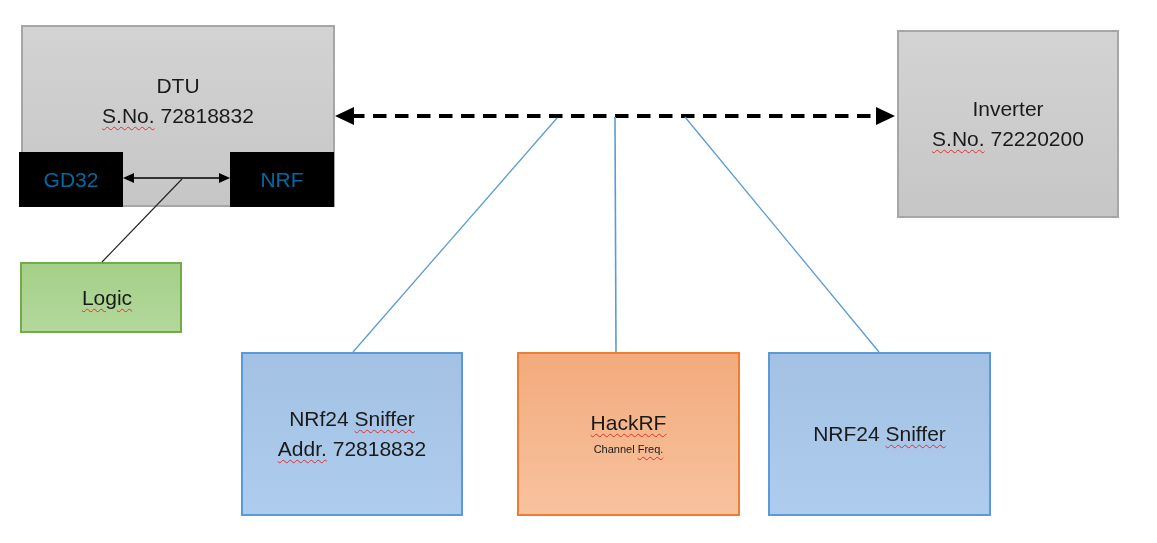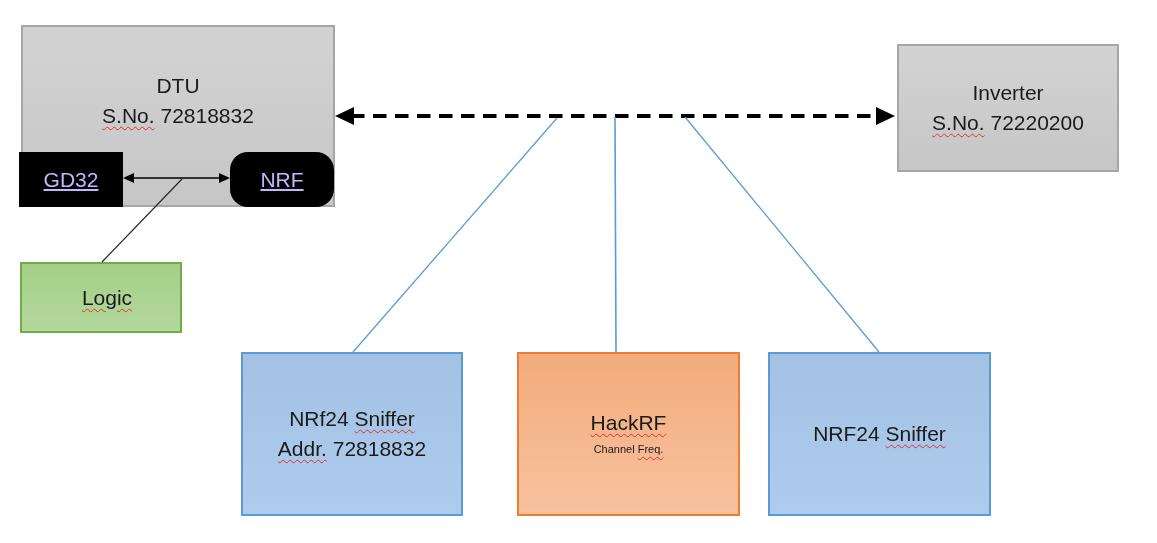--- a/index.html
+++ b/index.html
@@ -12,42 +12,42 @@
   }
   html,body{margin:0;padding:0;background:#ffffff;}
   .canvas{
     position:relative; width:1157px; height:543px; background:#ffffff; overflow:hidden;
     font-family:"Liberation Sans", sans-serif; color:#1a1a1a;
   }
   .box{position:absolute; box-sizing:border-box; display:flex; flex-direction:column;
        align-items:center; justify-content:center; text-align:center;}
   .gray{background:linear-gradient(180deg,var(--box_gray_fill_top),var(--box_gray_fill_bot));
         border:2px solid var(--box_gray_border);}
-  .black{background:var(--box_black_fill); color:#c4b5fd;text-decoration:underline;}
+  .black{background:var(--box_black_fill); color:#0369a1;}
   .green{background:linear-gradient(180deg,var(--box_green_fill_top),var(--box_green_fill_bot));
          border:2px solid var(--box_green_border);padding-left:12px;}
   .blue{background:linear-gradient(180deg,var(--box_blue_fill_top),var(--box_blue_fill_bot));
         border:2px solid var(--box_blue_border);}
   .orange{background:linear-gradient(180deg,var(--box_orange_fill_top),var(--box_orange_fill_bot));
           border:2px solid var(--box_orange_border);}
   .lg{font-size:21px; line-height:30px;}
   .md{font-size:11px; line-height:23px;}
   .squiggle{
     text-decoration-line:underline;
     text-decoration-style:wavy;
     text-decoration-color:var(--spellcheck_red);
     text-decoration-thickness:1px;
     text-underline-offset:3px;
   }
   
   .dtu{left:21px; top:25px; width:314px; height:182px; padding-bottom:30px;}
   .gd32{left:19px; top:152px; width:104px; height:55px;}
-  .nrf{left:230px; top:152px; width:104px; height:55px;border-radius:18px;}
+  .nrf{left:230px; top:152px; width:104px; height:55px;}
   .logic{left:20px; top:262px; width:162px; height:71px;}
-  .inverter{left:897px; top:44px; width:222px; height:128px;text-align:right;}
+  .inverter{left:897px; top:30px; width:222px; height:188px;text-align:right;}
   .sniffer-left{left:241px; top:352px; width:222px; height:164px;}
   .hackrf{left:517px; top:352px; width:223px; height:164px;}
   .sniffer-right{left:768px; top:352px; width:223px; height:164px;}
   svg.overlay{position:absolute; left:0; top:0; pointer-events:none;}
 </style>
 </head>
 <body>
 
 <div class="canvas">
 

